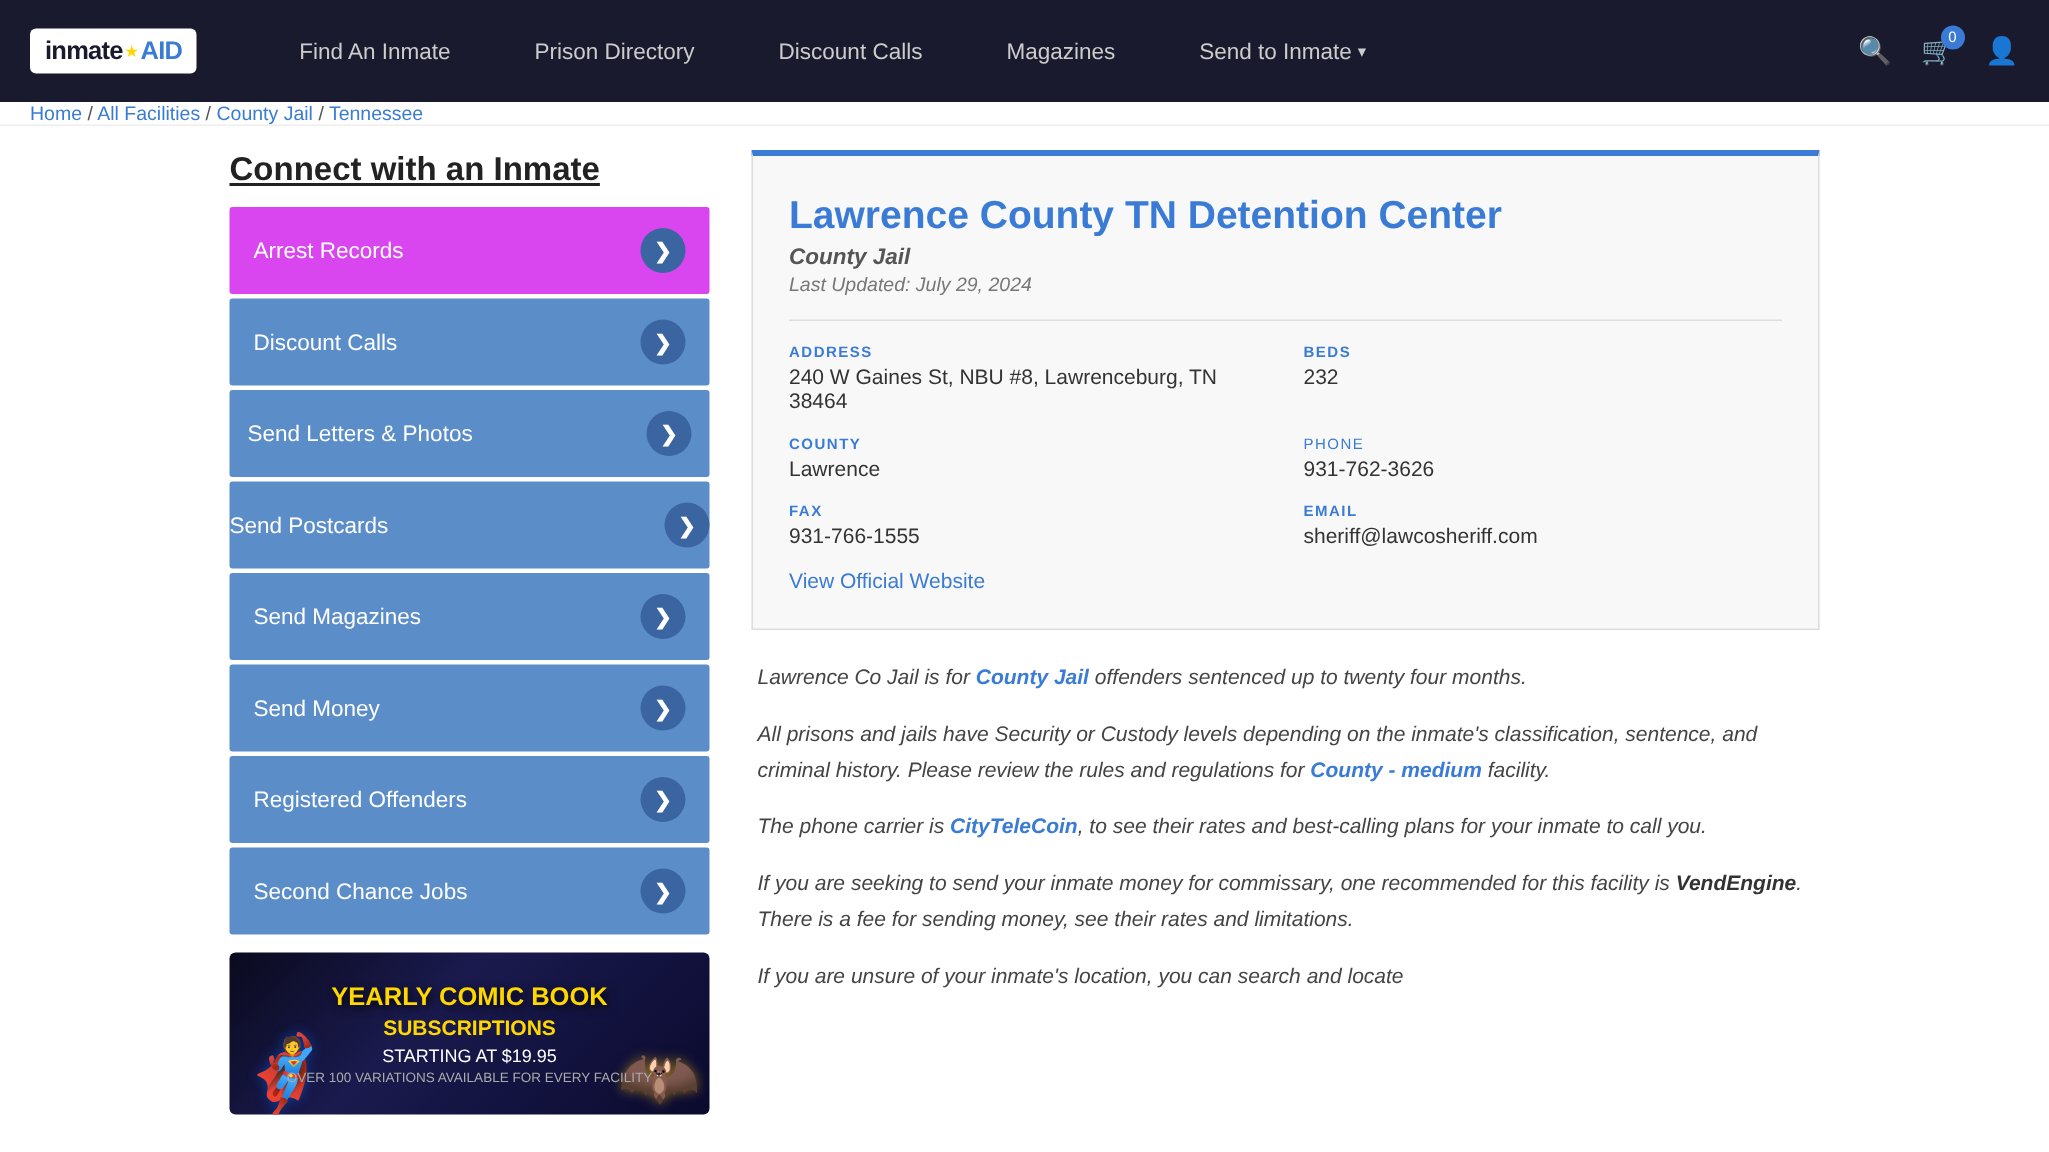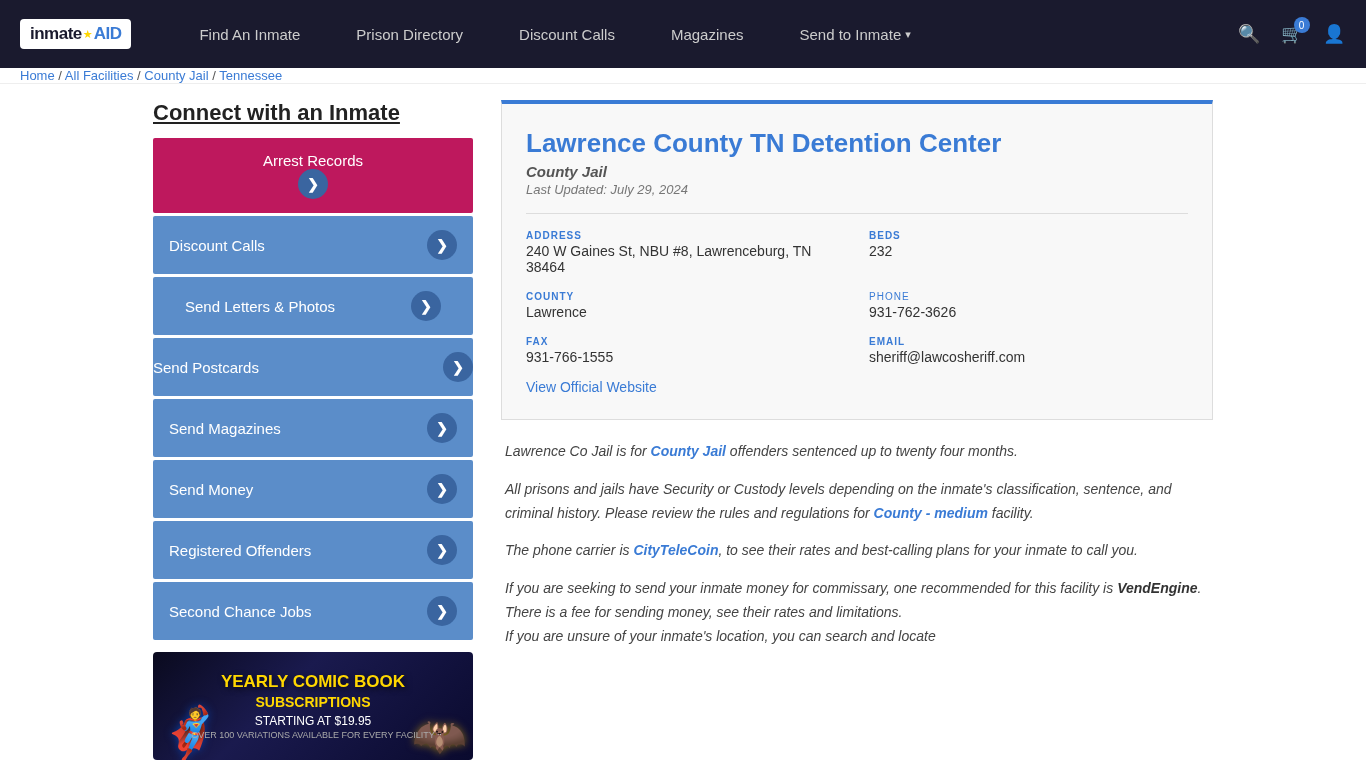--- a/index.html
+++ b/index.html
@@ -46,31 +46,31 @@
   <a href="#" style="color:#3a7bd5; text-decoration:none;">Tennessee</a>
 </div>
 
 <div style="display:flex; max-width:1100px; margin:0 auto; padding:16px 20px 40px 20px; gap:28px;">
 
   <div style="width:320px; flex-shrink:0;">
     <h2 style="font-size:22px; font-weight:bold; text-decoration:underline; margin-bottom:12px; color:#222;">Connect with an Inmate</h2>
 
     <div style="display:flex; flex-direction:column; gap:3px;">
 
-      <div style="background:#be185d; color:#fff; padding:14px 16px; display:flex; align-items:center; justify-content:space-between; cursor:pointer; font-size:15px; border-radius:2px;flex-direction:column;">
+      <div style="background:#d946ef; color:#fff; padding:14px 16px; display:flex; align-items:center; justify-content:space-between; cursor:pointer; font-size:15px; border-radius:2px;">
         <span>Arrest Records</span>
         <span style="background:#3a65a0; border-radius:50%; width:30px; height:30px; display:flex; align-items:center; justify-content:center; font-size:14px; font-weight:bold;">❯</span>
       </div>
 
       <div style="background:#5b8dc9; color:#fff; padding:14px 16px; display:flex; align-items:center; justify-content:space-between; cursor:pointer; font-size:15px; border-radius:2px;">
         <span>Discount Calls</span>
         <span style="background:#3a65a0; border-radius:50%; width:30px; height:30px; display:flex; align-items:center; justify-content:center; font-size:14px; font-weight:bold;">❯</span>
       </div>
 
-      <div style="background:#5b8dc9; color:#fff; padding:14px 32px; display:flex; align-items:center; justify-content:space-between; cursor:pointer; font-size:15px; border-radius:2px;">
+      <div style="background:#5b8dc9; color:#fff; padding:14px 12px; display:flex; align-items:center; justify-content:space-between; cursor:pointer; font-size:15px; border-radius:2px;">
         <span>Send Letters &amp; Photos</span>
         <span style="background:#3a65a0; border-radius:50%; width:30px; height:30px; display:flex; align-items:center; justify-content:center; font-size:14px; font-weight:bold;">❯</span>
       </div>
 
       <div style="background:#5b8dc9; color:#fff; padding:14px 0; display:flex; align-items:center; justify-content:space-between; cursor:pointer; font-size:15px; border-radius:2px;">
         <span>Send Postcards</span>
         <span style="background:#3a65a0; border-radius:50%; width:30px; height:30px; display:flex; align-items:center; justify-content:center; font-size:14px; font-weight:bold;">❯</span>
       </div>
 
       <div style="background:#5b8dc9; color:#fff; padding:14px 16px; display:flex; align-items:center; justify-content:space-between; cursor:pointer; font-size:15px; border-radius:2px;">
@@ -158,21 +158,21 @@
       </p>
 
       <p style="font-size:14px; color:#444; font-style:italic; line-height:1.7; margin-bottom:14px;">
         All prisons and jails have Security or Custody levels depending on the inmate's classification, sentence, and criminal history. Please review the rules and regulations for <a href="#" style="color:#3a7bd5; font-weight:bold; font-style:italic; text-decoration:none;">County - medium</a> facility.
       </p>
 
       <p style="font-size:14px; color:#444; font-style:italic; line-height:1.7; margin-bottom:14px;">
         The phone carrier is <a href="#" style="color:#3a7bd5; font-weight:bold; font-style:italic; text-decoration:none;">CityTeleCoin</a>, to see their rates and best-calling plans for your inmate to call you.
       </p>
 
-      <p style="font-size:14px; color:#444; font-style:italic; line-height:1.7; ">
+      <p style="font-size:14px; color:#444; font-style:italic; line-height:1.7; margin-bottom:14px;">
         If you are seeking to send your inmate money for commissary, one recommended for this facility is <strong style="font-style:italic; color:#333;">VendEngine</strong>. There is a fee for sending money, see their rates and limitations.
       </p>
 
       <p style="font-size:14px; color:#444; font-style:italic; line-height:1.7; margin-bottom:14px;">If you are unsure of your inmate's location, you can search and locate</p>
 
     </div>
 
   </div>
 </div>
 

